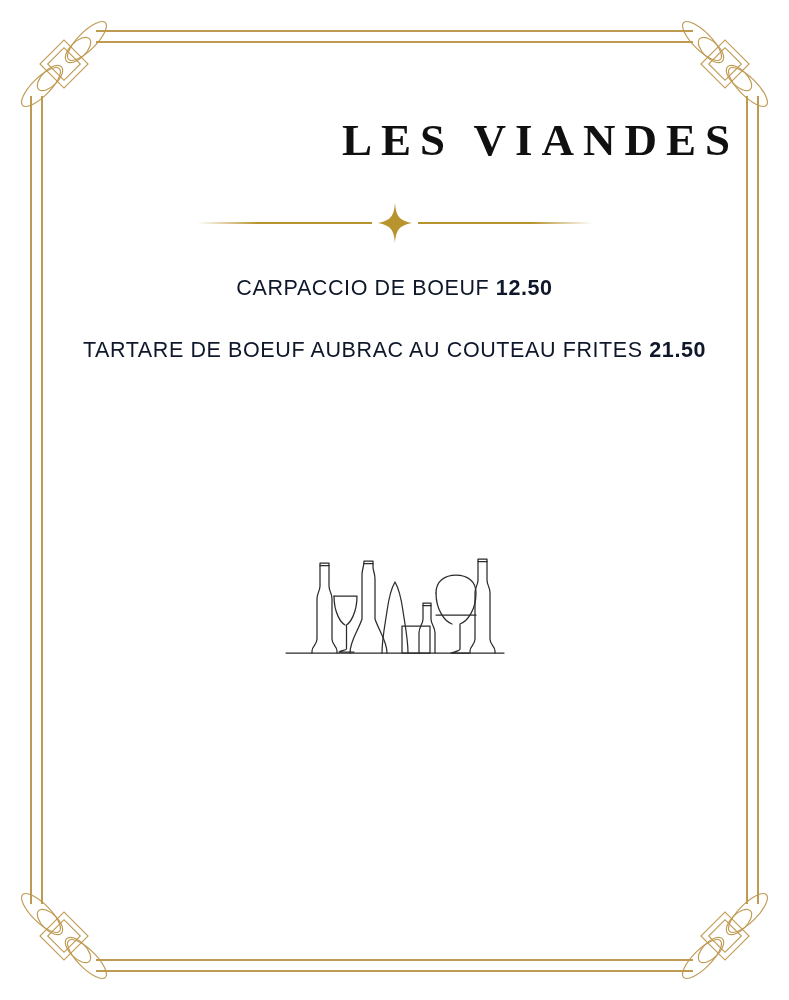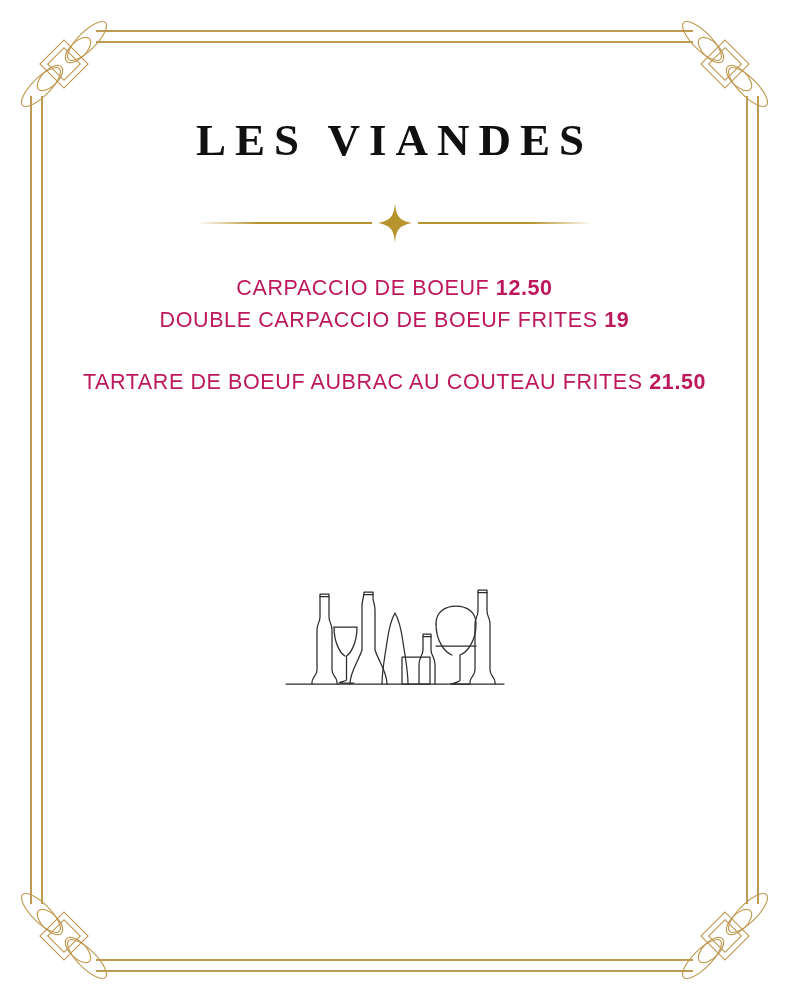--- a/index.html
+++ b/index.html
@@ -54,20 +54,21 @@
   .menu-title {
     font-family: "Liberation Serif", "DejaVu Serif", serif;
     font-weight: 700;
     font-size: 45px;
     letter-spacing: 9px;
     color: #101010;
     margin: 0;
     padding-top: 58px;
     line-height: 1;
     white-space: nowrap;
+    text-align: right;
   }
 
   
   .divider {
     position: relative;
     height: 40px;
     margin-top: 40px;
     display: flex;
     align-items: center;
     justify-content: center;
@@ -88,21 +89,21 @@
     margin: 0 6px;
     flex: 0 0 auto;
   }
   .divider-star svg { display:block; width:34px; height:40px; }
 
   
   .items {
     margin-top: 30px;
   }
   .item {
-    color: #be185d;
+    color: #0f172a;
     font-family: "Liberation Sans", sans-serif;
     font-size: 21.5px;
     letter-spacing: 0.6px;
     line-height: 1.48;
   }
   .item .line { display: block; white-space: nowrap; }
   .item .price { font-weight: 700; }
 
   .gap-sm { height: 14px; }
   .gap-md { height: 30px; }
@@ -196,25 +197,20 @@
     </div>
 
     <div class="items">
 
       <div class="item">
         <span class="line">
           <span>CARPACCIO DE BOEUF </span><span class="price">12.50</span>
         </span>
       </div>
 
-      <div class="item">
-        <span class="line">
-          <span>DOUBLE CARPACCIO DE BOEUF FRITES  </span><span class="price">19</span>
-        </span>
-      </div>
 
       <div class="gap-md"></div>
 
       <div class="item">
         <span class="line">
           <span>TARTARE DE BOEUF AUBRAC AU COUTEAU FRITES </span><span class="price">21.50</span>
         </span>
       </div>
 
       <div class="gap-lg"></div>

